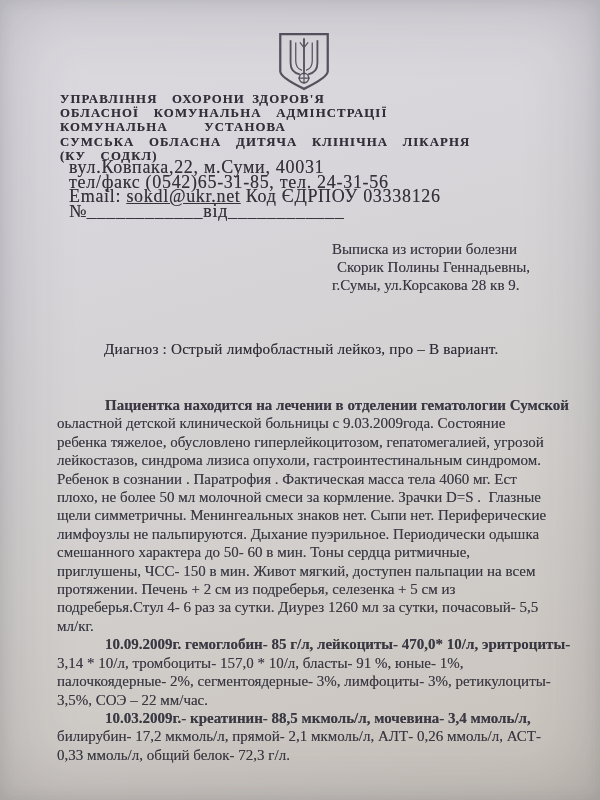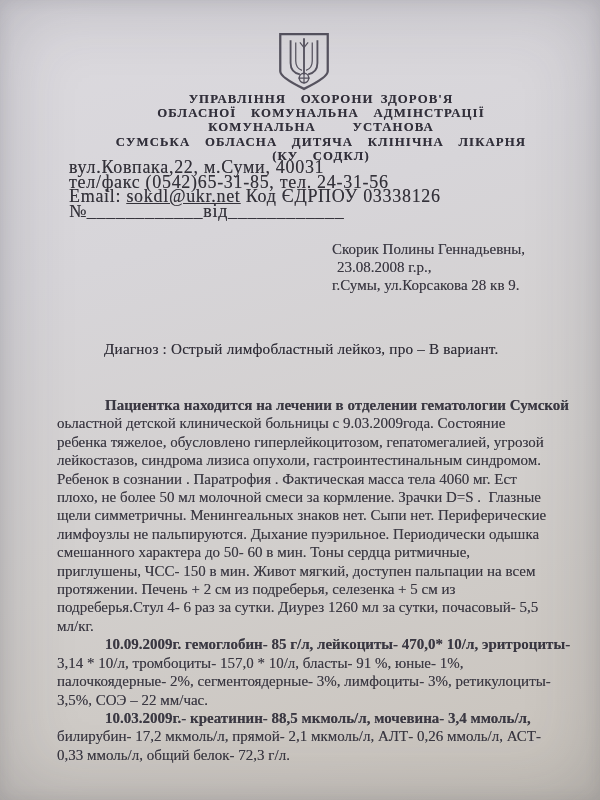--- a/index.html
+++ b/index.html
@@ -15,21 +15,21 @@
     content:'';position:absolute;inset:0;pointer-events:none;
     box-shadow:inset 0 0 75px rgba(45,45,58,0.22), inset 0 0 16px rgba(45,45,58,0.10);
   }
   .soft{ text-shadow:0 0 0.6px rgba(57,55,65,0.55); }
 
   .emblem{position:absolute;top:30px;left:272px;width:64px;height:62px;}
   .emblem svg{width:100%;height:100%;}
 
   .org-header{
     position:absolute;top:92px;left:60px;right:18px;
-    text-align:center;font-weight:bold;font-size:12.8px;line-height:14.2px;
+    text-align:left;font-weight:bold;font-size:12.8px;line-height:14.2px;
     letter-spacing:1.1px;word-spacing:3px;color:#312f3a;
   }
   .org-line{white-space:pre;}
 
   .contact{
     position:absolute;top:160px;left:69px;
     font-weight:normal;font-size:18px;line-height:14.6px;
     letter-spacing:0.7px;color:#333139;
   }
   .contact-line{white-space:pre;}
@@ -83,22 +83,22 @@
     </div>
 
   <div class="contact soft">
     <div class="contact-line">вул.Ковпака,22, м.Суми, 40031</div>
     <div class="contact-line">тел/факс (0542)65-31-85, тел. 24-31-56</div>
     <div class="contact-line"><span>Email: </span><span class="email">sokdl@ukr.net</span><span> Код ЄДРПОУ 03338126</span></div>
     <div class="contact-line">№____________від____________</div>
   </div>
 
   <div class="patient soft">
+      <div class="patient-line">Выписка из истории болезни</div>
       <div class="patient-line">Скорик Полины Геннадьевны,</div>
-      <div class="patient-line">23.08.2008 г.р.,</div>
       <div class="patient-line">г.Сумы, ул.Корсакова 28 кв 9.</div>
     </div>
 
   <div class="diagnosis soft">Диагноз : Острый лимфобластный лейкоз, про – В вариант.</div>
 
   <div class="body-text soft">
     <div class="paragraph">
         <div class="body-line">Пациентка находится на лечении в отделении гематологии Сумской</div>
         <div class="body-line">оьластной детской клинической больницы с 9.03.2009года. Состояние</div>
         <div class="body-line">ребенка тяжелое, обусловлено гиперлейкоцитозом, гепатомегалией, угрозой</div>

